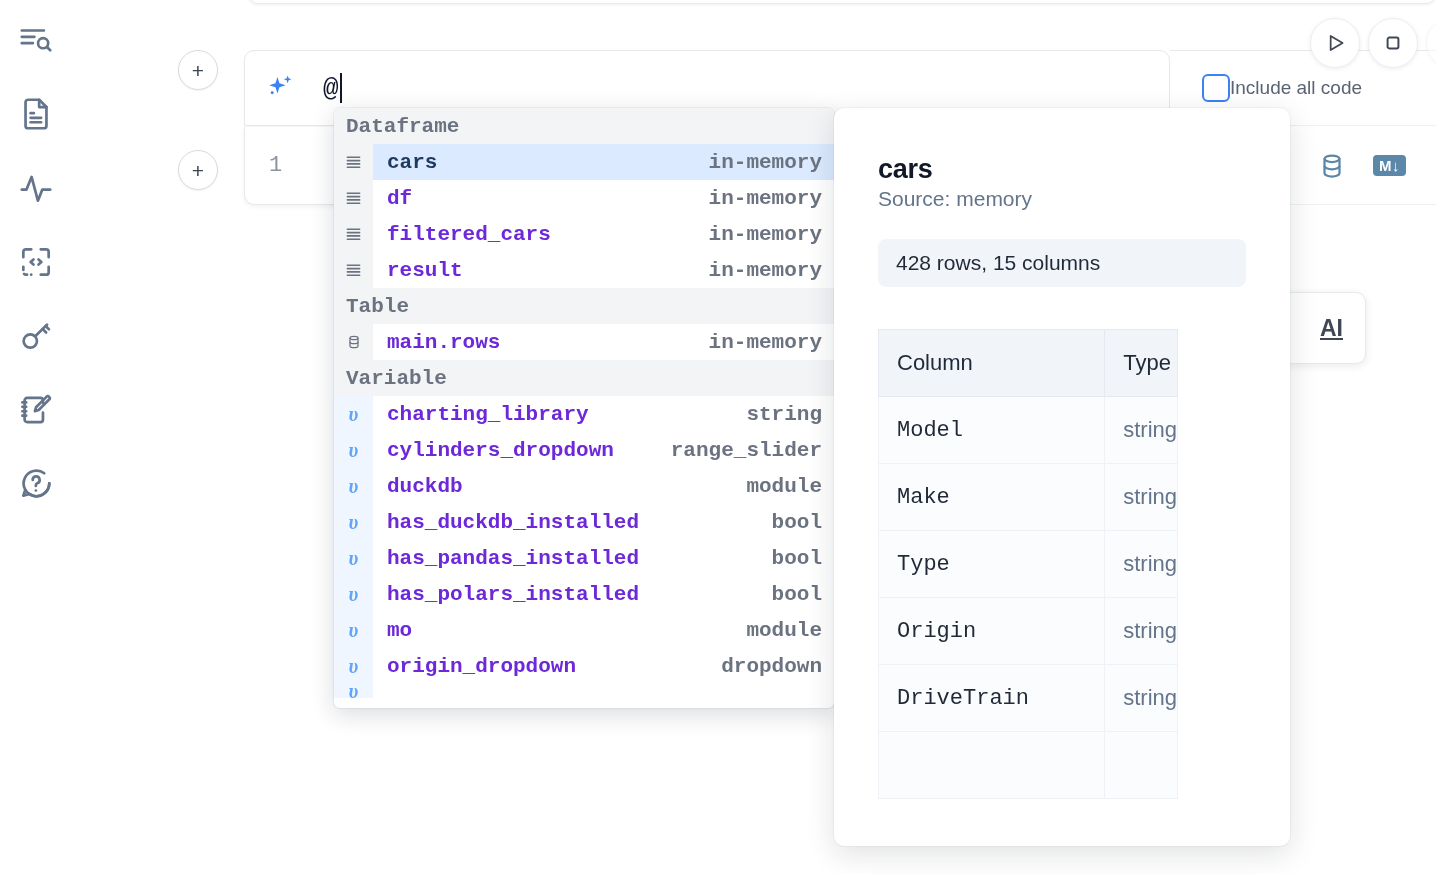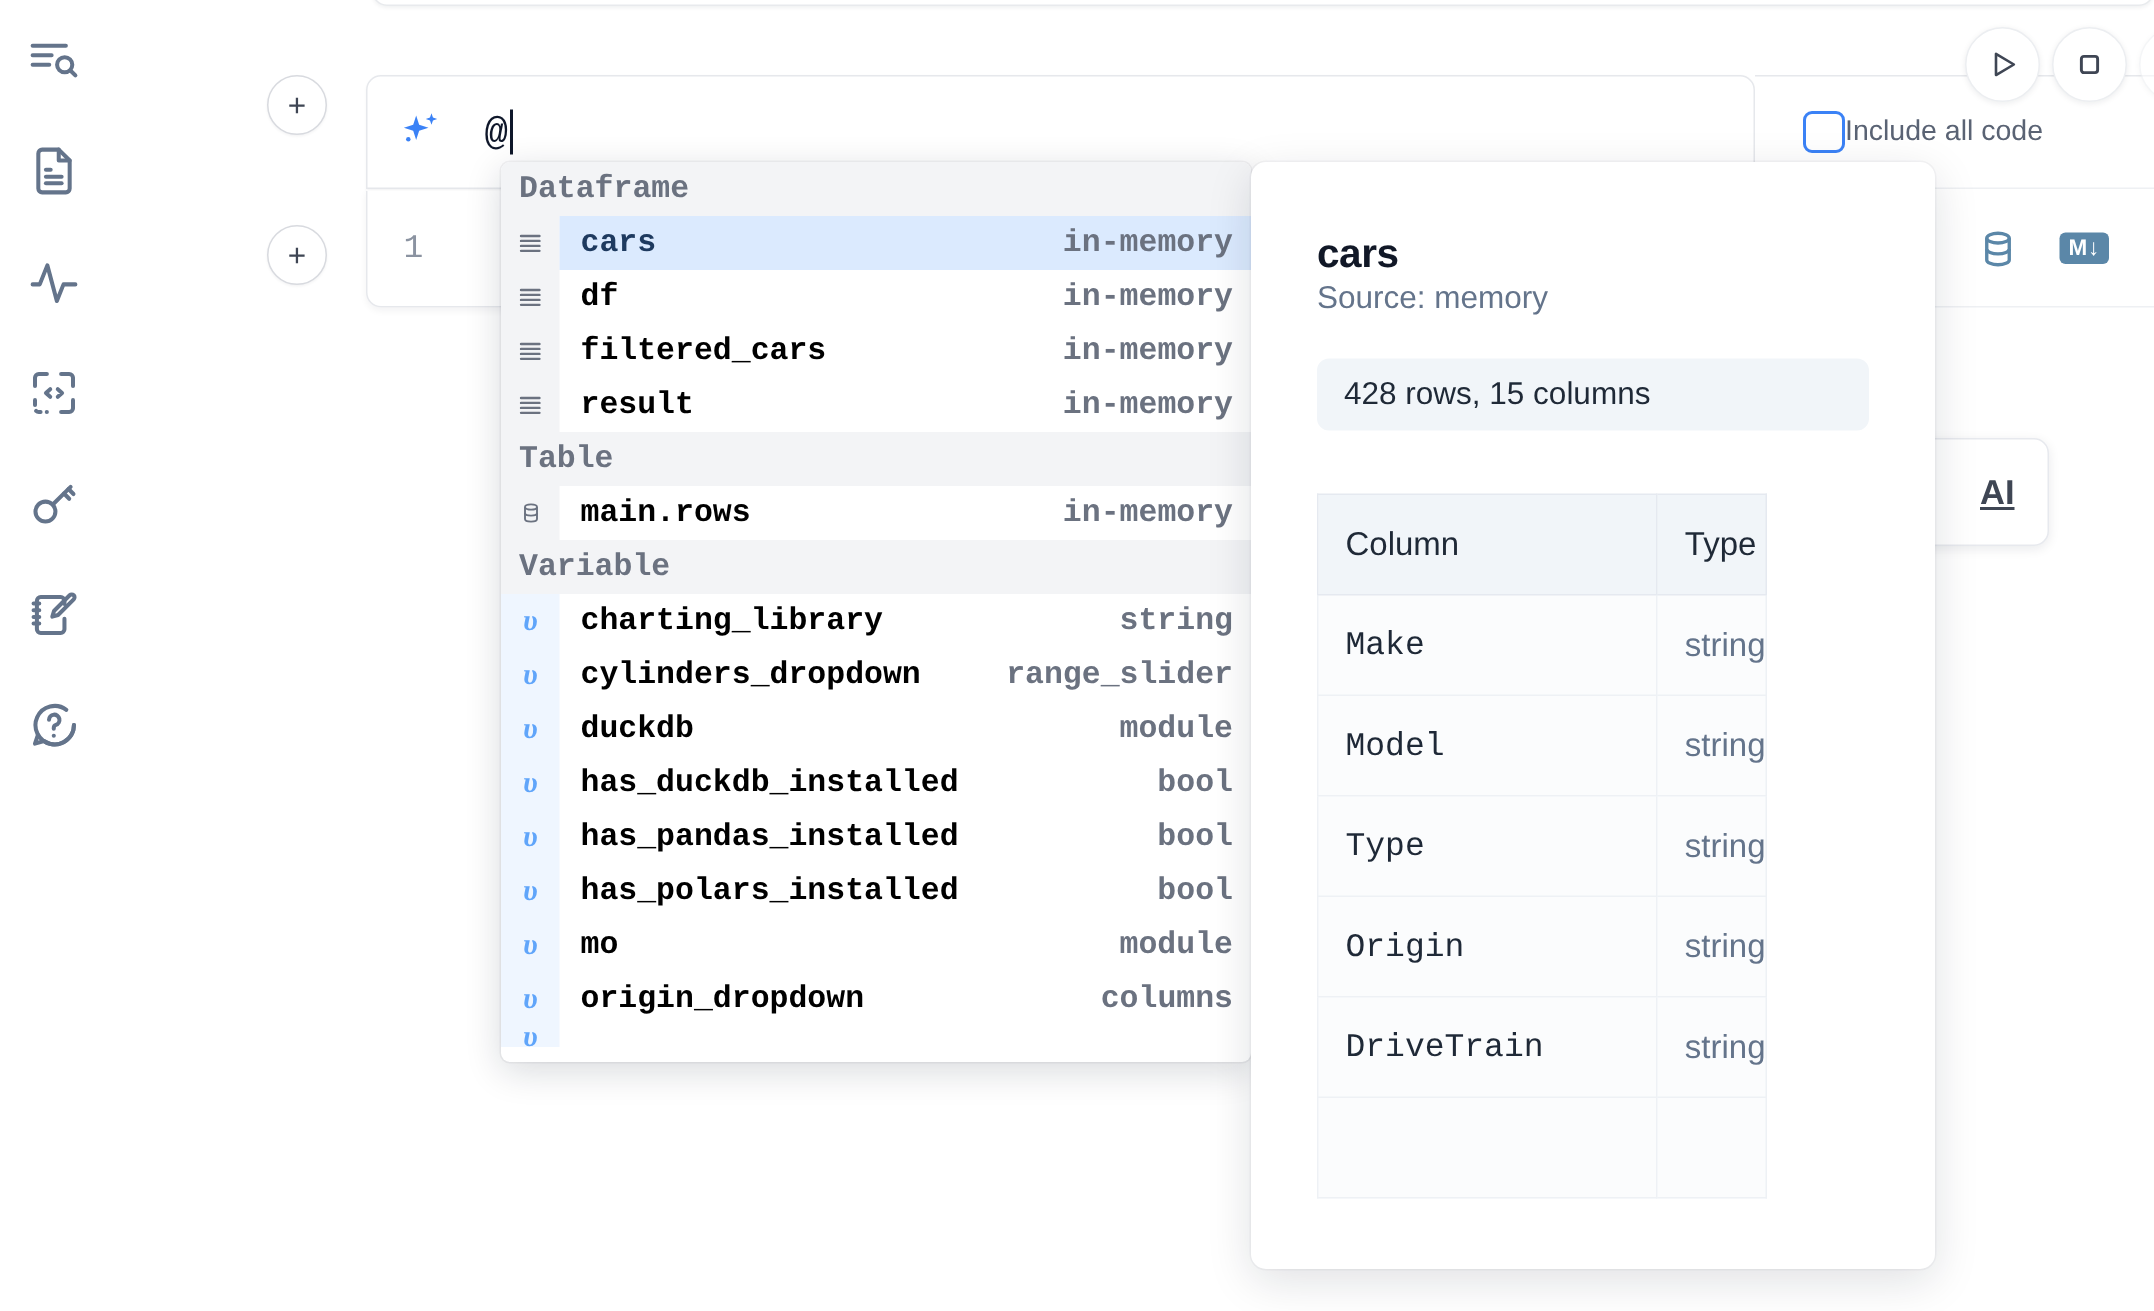--- a/index.html
+++ b/index.html
@@ -138,21 +138,21 @@
     width: 39px; height: 36px; flex: 0 0 39px; display: flex;
     align-items: center; justify-content: center; background: #f3f4f6;
     color: #6b7280;
   }
   .ac-icon.var { background: #eff6ff; color: #60a5fa;
     font-style: italic; font-size: 20px; font-family: "Liberation Serif", serif; }
   .ac-main {
     flex: 1 1 auto; height: 36px; display: flex; align-items: center;
     justify-content: space-between; padding: 0 12px 0 14px; min-width: 0;
   }
-  .ac-name { color: #000000; white-space: nowrap; }
+  .ac-name { color: #6d28d9; white-space: nowrap; }
   .ac-row.sel .ac-name { color: #1e3a5f; }
   .ac-type { color: #6b7280; white-space: nowrap; padding-left: 14px; }
   .ac-row.clipped { height: 14px; overflow: hidden; }
   .ac-row.clipped .ac-icon, .ac-row.clipped .ac-main { height: 36px; }
 
   
   .preview {
     position: absolute; left: 834px; top: 108px; width: 456px; height: 738px;
     background: #ffffff; border-radius: 10px;
     box-shadow: 0 8px 30px rgba(15,23,42,.13), 0 0 0 1px rgba(15,23,42,.04);
@@ -409,21 +409,21 @@
       <span class="ac-icon var">υ</span>
       <span class="ac-main">
         <span class="ac-name">mo</span>
         <span class="ac-type">module</span>
       </span>
     </div>
     <div class="ac-row">
       <span class="ac-icon var">υ</span>
       <span class="ac-main">
         <span class="ac-name">origin_dropdown</span>
-        <span class="ac-type">columns</span>
+        <span class="ac-type">dropdown</span>
       </span>
     </div>
     <div class="ac-row clipped">
       <span class="ac-icon var">υ</span>
       <span class="ac-main"></span>
     </div>
   </div>
 
   <div class="preview">
     <div class="pv-title">cars</div>
@@ -432,28 +432,28 @@
 
     <table class="pv-table">
       <thead>
         <tr>
           <th>Column</th>
           <th>Type</th>
         </tr>
       </thead>
       <tbody>
         <tr>
+          <td class="col">Model</td>
+          <td class="typ">string</td>
+        </tr>
+        <tr>
           <td class="col">Make</td>
           <td class="typ">string</td>
         </tr>
         <tr>
-          <td class="col">Model</td>
-          <td class="typ">string</td>
-        </tr>
-        <tr>
           <td class="col">Type</td>
           <td class="typ">string</td>
         </tr>
         <tr>
           <td class="col">Origin</td>
           <td class="typ">string</td>
         </tr>
         <tr>
           <td class="col">DriveTrain</td>
           <td class="typ">string</td>

